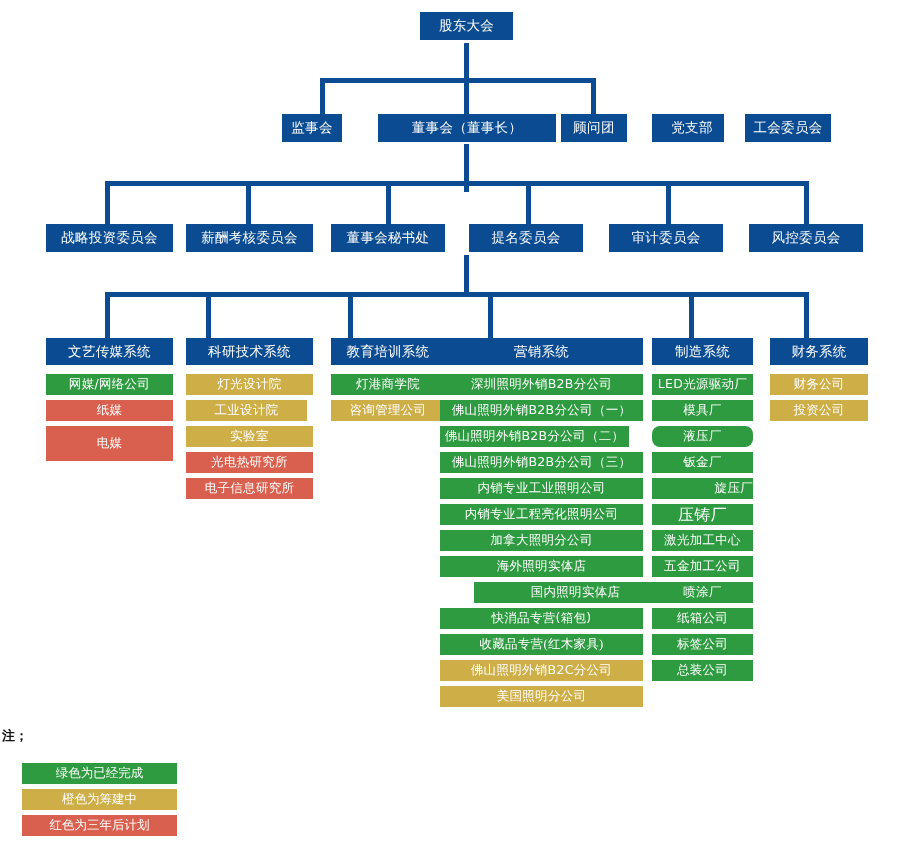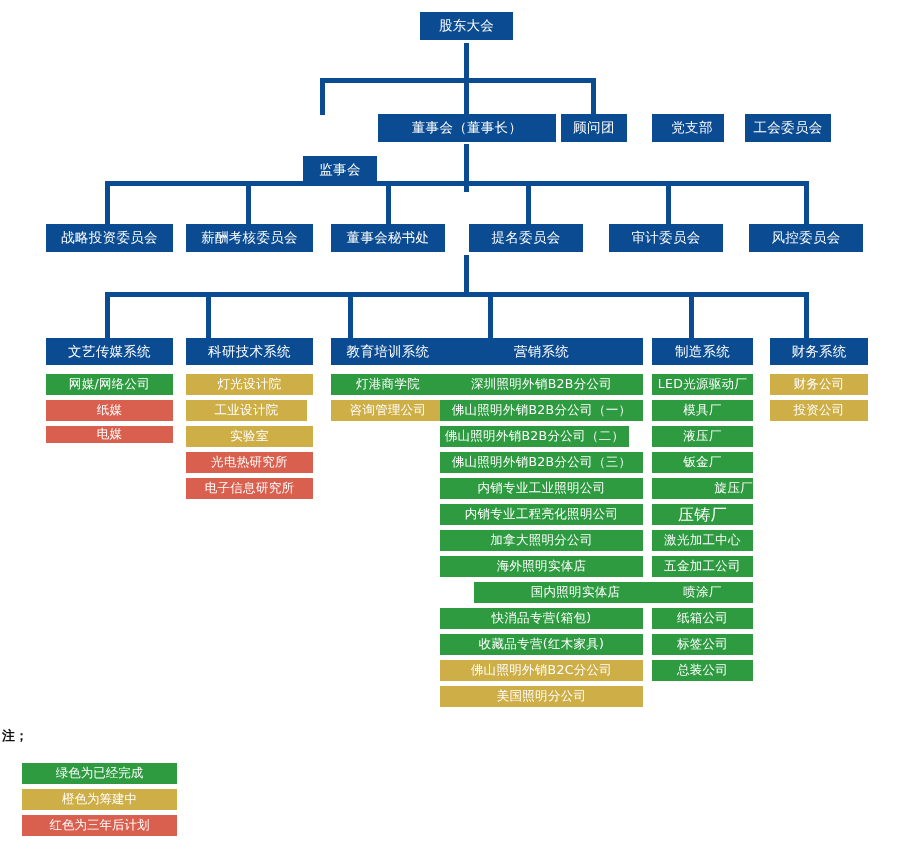--- a/index.html
+++ b/index.html
@@ -84,21 +84,21 @@
   <div class="conn" style="left:206px; top:292px; width:5px; height:46px;"></div>
   <div class="conn" style="left:348px; top:292px; width:5px; height:46px;"></div>
   <div class="conn" style="left:488px; top:292px; width:5px; height:46px;"></div>
   <div class="conn" style="left:689px; top:292px; width:5px; height:46px;"></div>
   <div class="conn" style="left:804px; top:292px; width:5px; height:46px;"></div>
 
   <div class="node navy h28" style="left:420px; top:12px; width:93px;">
     <span>股东大会</span>
   </div>
 
-  <div class="node navy h28" style="left:303px; top:114px; width:74px;margin-top:42px;">
+  <div class="node navy h28" style="left:282px; top:114px; width:60px;">
     <span>监事会</span>
   </div>
   <div class="node navy h28" style="left:378px; top:114px; width:178px;">
     <span>董事会（董事长）</span>
   </div>
   <div class="node navy h28" style="left:561px; top:114px; width:66px;">
     <span>顾问团</span>
   </div>
   <div class="node navy h28" style="left:652px; top:114px; width:72px;padding-left:8px;">
     <span>党支部</span>
@@ -129,21 +129,21 @@
   <div id="systems-layer">
       <div class="node navy" style="left: 46px; top: 338px; width: 127px; height: 27px; font-size: 13.5px;">
         <span>文艺传媒系统</span>
       </div>
       <div class="node green" style="left: 46px; top: 374px; width: 127px; height: 21px; font-size: 12.5px;">
         <span>网媒/网络公司</span>
       </div>
       <div class="node red" style="left: 46px; top: 400px; width: 127px; height: 21px; font-size: 12.5px;">
         <span>纸媒</span>
       </div>
-      <div class="node red" style="left: 46px; top: 426px; width: 127px; height: 17px; font-size: 12.5px;">
+      <div class="node red" style="left: 46px; top: 426px; width: 127px; height: 35px; font-size: 12.5px;">
         <span>电媒</span>
       </div>
       <div class="node navy" style="left: 186px; top: 338px; width: 127px; height: 27px; font-size: 13.5px;">
         <span>科研技术系统</span>
       </div>
       <div class="node gold" style="left: 186px; top: 374px; width: 127px; height: 21px; font-size: 12.5px;">
         <span>灯光设计院</span>
       </div>
       <div class="node gold" style="left: 186px; top: 400px; width: 121px; height: 21px; font-size: 12.5px;">
         <span>工业设计院</span>
@@ -192,39 +192,39 @@
       </div>
       <div class="node green" style="left: 440px; top: 556px; width: 203px; height: 21px; font-size: 12.5px;">
         <span>海外照明实体店</span>
       </div>
       <div class="node green" style="left: 440px; top: 582px; width: 203px; height: 21px; font-size: 12.5px; margin-left: 34px;">
         <span>国内照明实体店</span>
       </div>
       <div class="node green" style="left: 440px; top: 608px; width: 203px; height: 21px; font-size: 12.5px;">
         <span>快消品专营(箱包)</span>
       </div>
-      <div class="node green" style="left: 440px; top: 634px; width: 203px; height: 21px; font-size: 12.5px;">
+      <div class="node green" style="left: 440px; top: 634px; width: 203px; height: 21px; font-size: 12.5px; font-family: Liberation Serif, serif;">
         <span>收藏品专营(红木家具)</span>
       </div>
       <div class="node gold" style="left: 440px; top: 660px; width: 203px; height: 21px; font-size: 12.5px;">
         <span>佛山照明外销B2C分公司</span>
       </div>
       <div class="node gold" style="left: 440px; top: 686px; width: 203px; height: 21px; font-size: 12.5px;">
         <span>美国照明分公司</span>
       </div>
       <div class="node navy" style="left: 652px; top: 338px; width: 101px; height: 27px; font-size: 13.5px;">
         <span>制造系统</span>
       </div>
       <div class="node green" style="left: 652px; top: 374px; width: 101px; height: 21px; font-size: 12.5px;">
         <span>LED光源驱动厂</span>
       </div>
       <div class="node green" style="left: 652px; top: 400px; width: 101px; height: 21px; font-size: 12.5px;">
         <span>模具厂</span>
       </div>
-      <div class="node green" style="left: 652px; top: 426px; width: 101px; height: 21px; font-size: 12.5px;">
+      <div class="node green" style="left: 652px; top: 426px; width: 101px; height: 21px; font-size: 12.5px; border-radius: 8px;">
         <span>液压厂</span>
       </div>
       <div class="node green" style="left: 652px; top: 452px; width: 101px; height: 21px; font-size: 12.5px;">
         <span>钣金厂</span>
       </div>
       <div class="node green" style="left: 652px; top: 478px; width: 101px; height: 21px; font-size: 12.5px; justify-content: flex-end;">
         <span>旋压厂</span>
       </div>
       <div class="node green" style="left: 652px; top: 504px; width: 101px; height: 21px; font-size: 16px;">
         <span>压铸厂</span>

